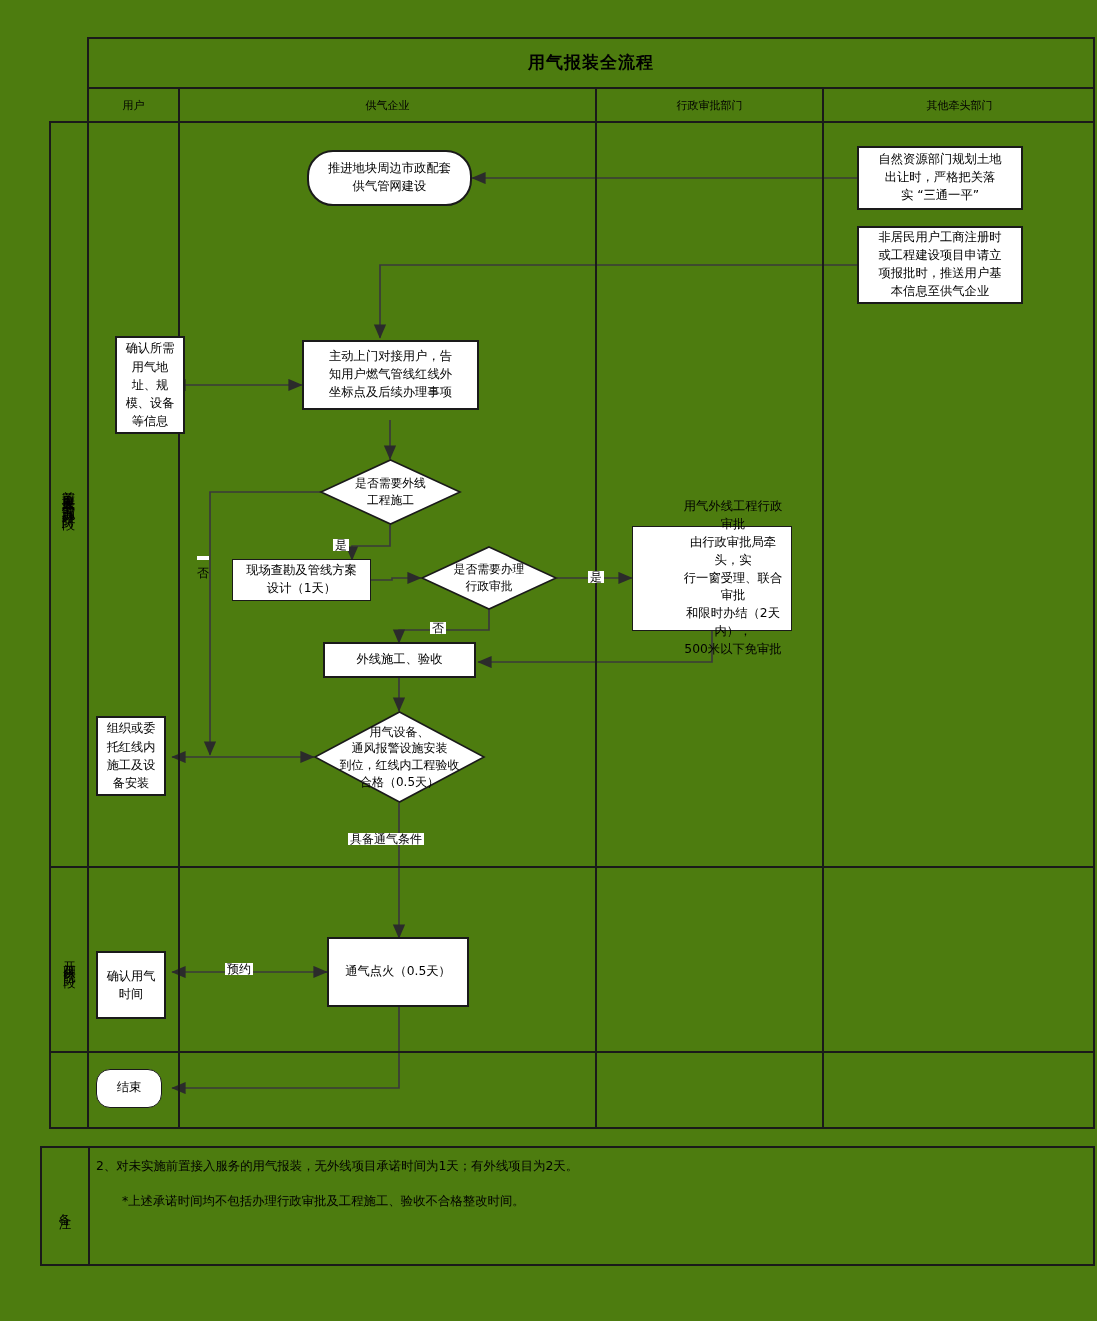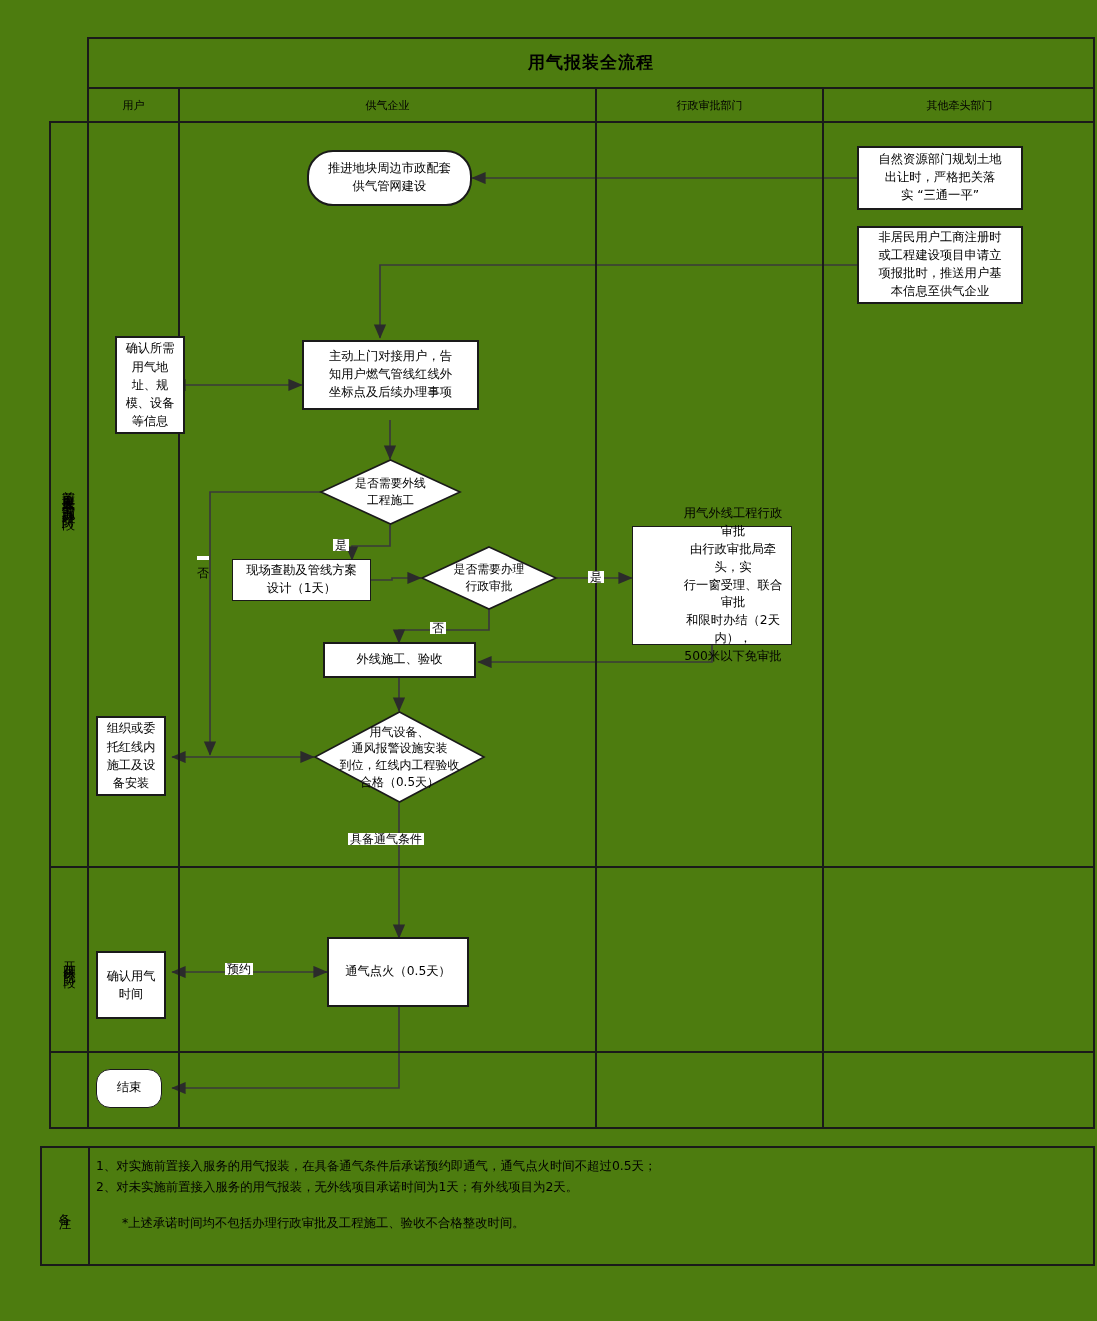--- a/index.html
+++ b/index.html
@@ -268,21 +268,21 @@
 设计（1天）</div>
 
   <div class="diamond" style="left:420px; top:545px; width:138px; height:66px;">
     <svg width="138" height="66">
       <polygon points="69,2 136,33 69,64 2,33" fill="#ffffff" stroke="#1a1a1a" stroke-width="1.6"></polygon>
     </svg>
     <div class="dtext">是否需要办理
 行政审批</div>
   </div>
 
-  <div class="node thin" style="left:632px; top:526px; width:160px; height:119px;padding-left:46px;">用气外线工程行政审批
+  <div class="node thin" style="left:632px; top:526px; width:160px; height:105px;padding-left:46px;">用气外线工程行政审批
 由行政审批局牵头，实
 行一窗受理、联合审批
 和限时办结（2天内），
 500米以下免审批</div>
 
   <div class="node" style="left:323px; top:642px; width:153px; height:36px;">外线施工、验收</div>
 
   <div class="node narrow" style="left:96px; top:716px; width:70px; height:80px;">组织或委
 托红线内
 施工及设
@@ -309,18 +309,17 @@
   <div class="elabel vert" style="left:197px; top:556px;">否</div>
   <div class="elabel" style="left:430px; top:622px;">否</div>
   <div class="elabel" style="left:588px; top:571px;">是</div>
   <div class="elabel" style="left:348px; top:833px;">具备通气条件</div>
   <div class="elabel" style="left:225px; top:963px;">预约</div>
 
   <div class="notes-frame"></div>
   <div class="notes-divider"></div>
   <div class="notes-label">备注</div>
   <div class="notes-body">
-    <div>1、对实施前置接入服务的用气报装，在具备通气条件后承诺预约即通气，通气点火时间不超过0.5天；</div>
     <div>2、对未实施前置接入服务的用气报装，无外线项目承诺时间为1天；有外线项目为2天。</div>
     <div class="star">*上述承诺时间均不包括办理行政审批及工程施工、验收不合格整改时间。</div>
   </div>
 
 </div>
 
 </body></html>

